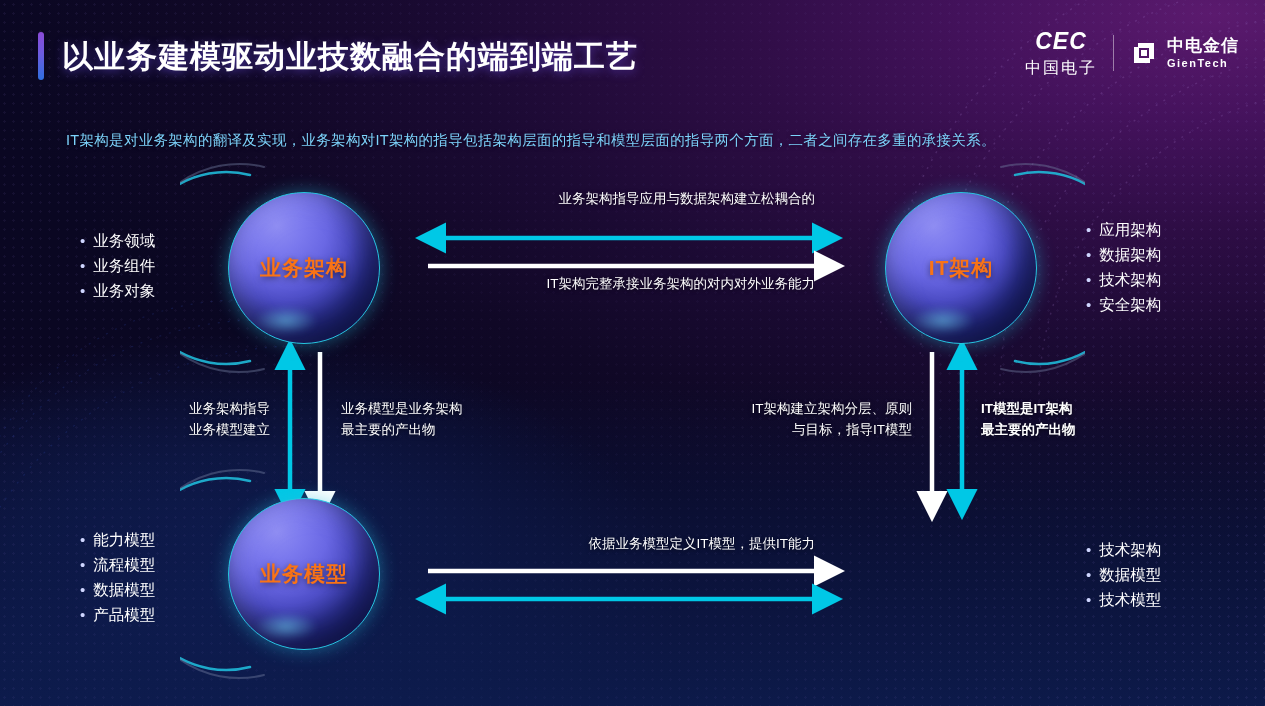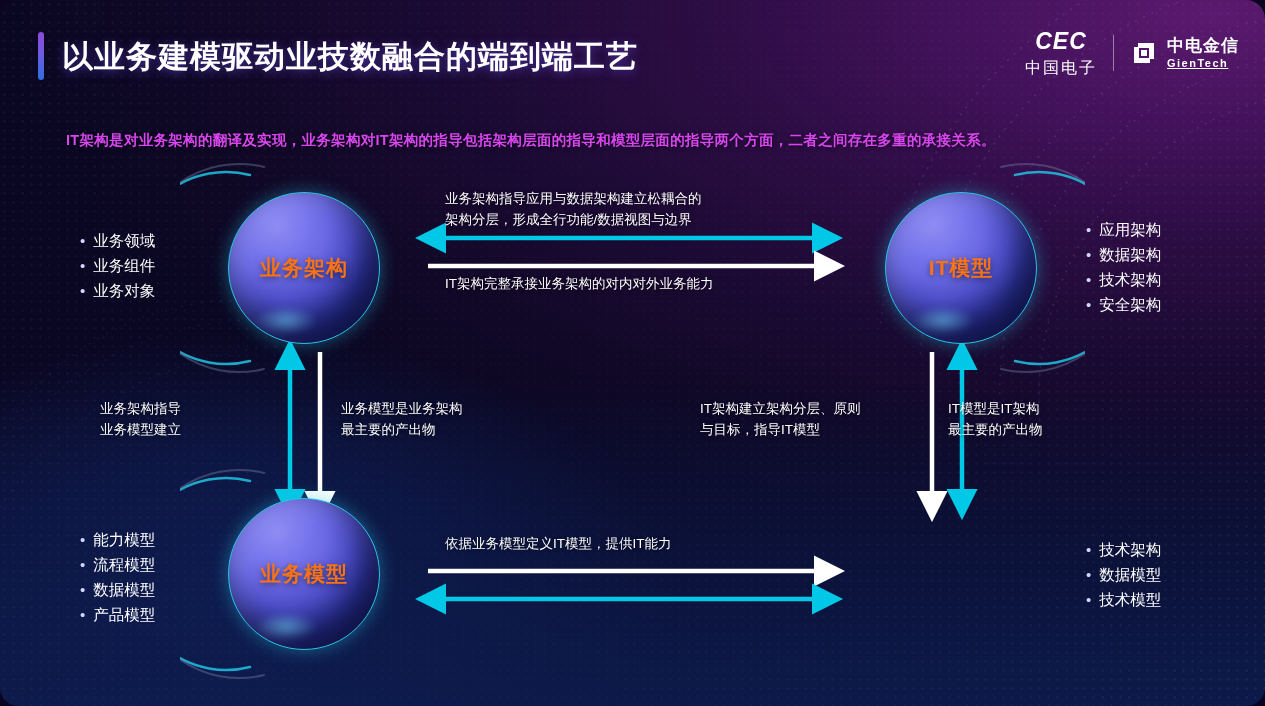--- a/index.html
+++ b/index.html
@@ -3,21 +3,21 @@
 <meta charset="utf-8">
 <style>
   html,body{margin:0;padding:0;}
   body{
     width:1265px;height:706px;overflow:hidden;
     font-family:"Liberation Sans","DejaVu Sans",sans-serif;
     background:#0a0420;
     position:relative;
   }
   
-  #slide{position:absolute;inset:0;overflow:hidden;border-radius:19px;}
+  #slide{position:absolute;inset:0;overflow:hidden;}
   .bg-base{
     position:absolute;inset:0;
     background:
       radial-gradient(120% 95% at 96% 2%, #5b1a6e 0%, #44125c 16%, #2e0d45 32%, #1b0a33 50%, #100826 66%, #0a0722 80%),
       linear-gradient(160deg,#140a2c 0%,#100a2b 30%,#0d1033 55%,#0b1438 75%,#0a1233 100%);
   }
   .bg-blue{
     position:absolute;left:-5%;top:42%;width:78%;height:70%;
     background:radial-gradient(60% 70% at 30% 60%, #11205c 0%, rgba(14,26,74,.75) 40%, rgba(10,16,50,0) 75%);
   }
@@ -48,27 +48,26 @@
   }
   .logos{position:absolute;right:26px;top:30px;display:flex;align-items:center;gap:16px;}
   .logo-cec{display:flex;flex-direction:column;align-items:center;color:#fff;line-height:1;}
   .logo-cec .en{font-size:23px;font-weight:bold;font-style:italic;letter-spacing:1px;}
   .logo-cec .cn{font-size:16px;font-weight:normal;margin-top:7px;letter-spacing:2px;}
   .logo-div{width:1px;height:36px;background:rgba(255,255,255,.45);}
   .logo-gien{display:flex;align-items:center;gap:9px;}
   .gien-mark{width:28px;height:28px;position:relative;}
   .logo-gien-txt{display:flex;flex-direction:column;color:#fff;line-height:1;justify-content:center;}
   .logo-gien-txt .cn{font-size:17px;font-weight:bold;letter-spacing:1px;}
-  .logo-gien-txt .en{font-size:11px;font-weight:bold;letter-spacing:1.5px;margin-top:4px;text-decoration:underline;}
+  .logo-gien-txt .en{font-size:11px;font-weight:bold;letter-spacing:1.5px;margin-top:4px;}
   
   .subtitle{
     position:absolute;left:66px;top:131px;
-    font-size:14.5px;color:#d946ef;letter-spacing:.3px;white-space:nowrap;
+    font-size:14.5px;color:#7dd3fc;letter-spacing:.3px;white-space:nowrap;
     text-shadow:0 1px 4px rgba(0,0,0,.6);
-    font-weight:bold;
   }
   
   .node{position:absolute;width:152px;height:152px;}
   .node .ball{
     position:absolute;inset:0;border-radius:50%;
     background:
       radial-gradient(80% 80% at 32% 22%, #8e8cf2 0%, #7b79ee 22%, #6a68e4 42%, #4f4fc9 62%, #2f3396 82%, #1e2472 100%);
     border:1.5px solid #26c6e0;
     box-shadow:0 0 18px rgba(40,190,225,.45), inset -10px -14px 30px rgba(10,12,55,.75), inset 8px 8px 26px rgba(175,175,255,.28);
   }
@@ -85,22 +84,22 @@
   .halo{position:absolute;width:214px;height:214px;top:-31px;pointer-events:none;}
   .halo.left{left:-48px;}
   .halo.right{left:-14px;}
   
   .bullets{position:absolute;color:#ffffff;font-size:15.5px;line-height:25px;}
   .bullets .row{display:flex;align-items:flex-start;gap:8px;white-space:nowrap;}
   .bullets .dot{color:#cfd6ff;font-size:15px;line-height:25px;}
   .bullets.rt .row{justify-content:flex-start;}
   
   .alabel{position:absolute;color:#ffffff;font-size:13.5px;line-height:21px;white-space:nowrap;text-shadow:0 1px 4px rgba(0,0,0,.6);}
-  .alabel.ctr{text-align:left;}
-  .alabel.rt{text-align:left;}
+  .alabel.ctr{text-align:right;}
+  .alabel.rt{text-align:right;}
   .arrows{position:absolute;inset:0;pointer-events:none;}
 </style>
 </head>
 <body>
 
 <div id="slide">
 
   <div class="bg-base"></div>
   <div class="bg-blue"></div>
   <div class="bg-blue2"></div>
@@ -198,21 +197,21 @@
   </div>
 
   <div class="node" style="left:885px;top:192px;">
     <div class="halo right">
       <svg width="214" height="214" viewBox="0 0 214 214">
         <path d="M144 14 A 96 96 0 1 1 144 200" fill="none" stroke="#1fb9d8" stroke-width="2.5" stroke-linecap="round" opacity=".9"></path>
         <path d="M130 6 A 104 104 0 1 1 130 208" fill="none" stroke="#6f7a9e" stroke-width="2" stroke-linecap="round" opacity=".45"></path>
       </svg>
     </div>
     <div class="ball"></div>
-    <div class="lbl">IT模型</div>
+    <div class="lbl">IT架构</div>
   </div>
 
   <div class="node" style="left:228px;top:498px;font-family:Liberation Serif, serif;">
     <div class="halo left">
       <svg width="214" height="214" viewBox="0 0 214 214">
         <path d="M70 14 A 96 96 0 1 0 70 200" fill="none" stroke="#1fb9d8" stroke-width="2.5" stroke-linecap="round" opacity=".9"></path>
         <path d="M84 6 A 104 104 0 1 0 84 208" fill="none" stroke="#6f7a9e" stroke-width="2" stroke-linecap="round" opacity=".45"></path>
       </svg>
     </div>
     <div class="ball"></div>
@@ -283,40 +282,39 @@
         <span>数据模型</span>
       </div>
     <div class="row">
         <span class="dot">•</span>
         <span>技术模型</span>
       </div>
   </div>
 
   <div class="alabel ctr" style="left:445px;top:188px;width:370px;">
     <div>业务架构指导应用与数据架构建立松耦合的</div>
-    <div>架构分层，形成全行功能/数据视图与边界</div>
   </div>
   <div class="alabel ctr" style="left:445px;top:273px;width:370px;">
     <div>IT架构完整承接业务架构的对内对外业务能力</div>
   </div>
 
   <div class="alabel rt" style="left:100px;top:398px;width:170px;">
     <div>业务架构指导</div>
     <div>业务模型建立</div>
   </div>
   <div class="alabel" style="left:341px;top:398px;width:200px;">
     <div>业务模型是业务架构</div>
     <div>最主要的产出物</div>
   </div>
 
   <div class="alabel rt" style="left:700px;top:398px;width:212px;">
     <div>IT架构建立架构分层、原则</div>
     <div>与目标，指导IT模型</div>
   </div>
-  <div class="alabel" style="left:948px;top:398px;width:190px;">
+  <div class="alabel" style="left:981px;top:398px;width:190px;font-weight:bold;">
     <div>IT模型是IT架构</div>
     <div>最主要的产出物</div>
   </div>
 
   <div class="alabel ctr" style="left:445px;top:533px;width:370px;">
     <div>依据业务模型定义IT模型，提供IT能力</div>
   </div>
 
 </div>
 

